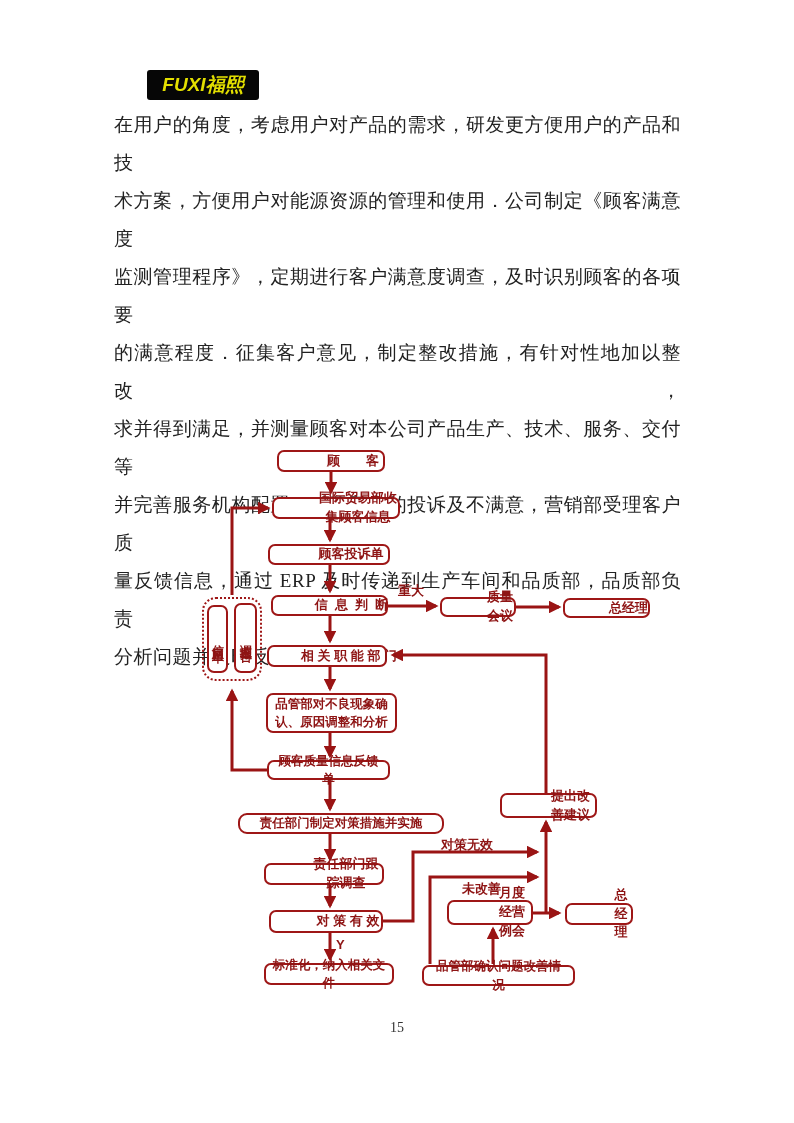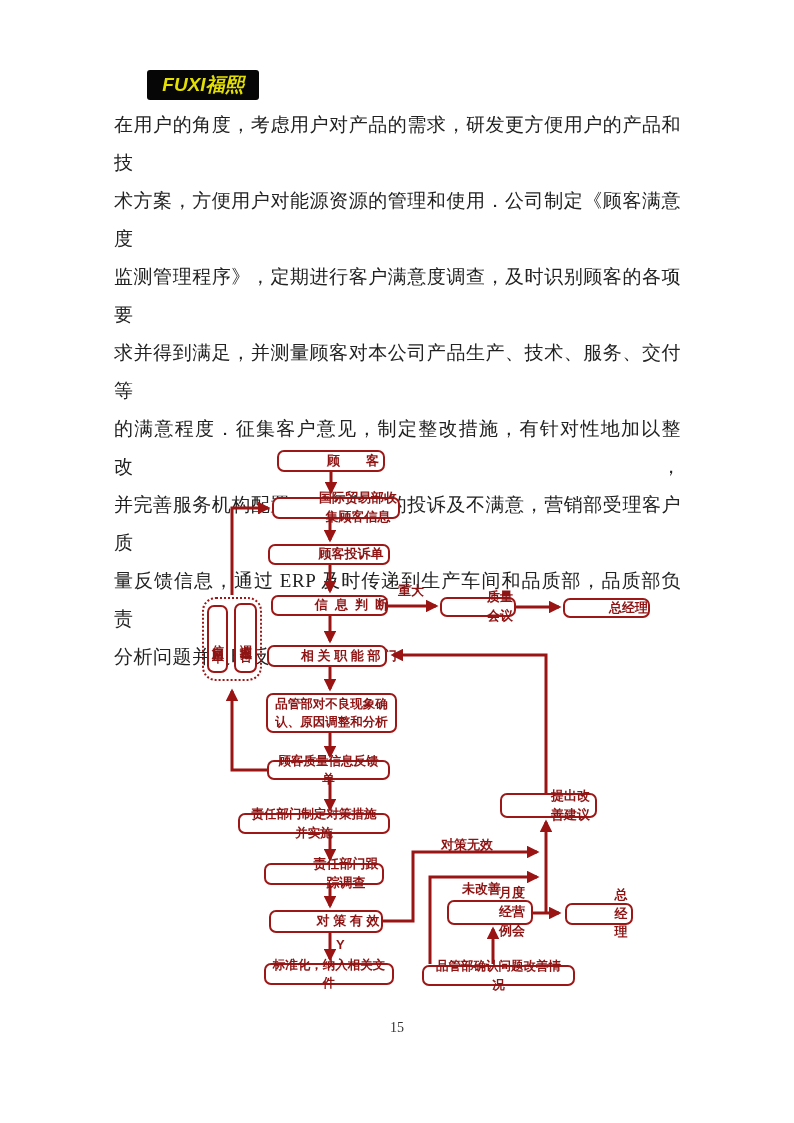--- a/index.html
+++ b/index.html
@@ -41,22 +41,22 @@
 <div class="page">
 
   <div class="logo">
     <span>FUXI福熙</span>
   </div>
 
   <div class="article">
     <div class="pline">在用户的角度，考虑用户对产品的需求，研发更方便用户的产品和技</div>
     <div class="pline">术方案，方便用户对能源资源的管理和使用．公司制定《顾客满意度</div>
     <div class="pline">监测管理程序》，定期进行客户满意度调查，及时识别顾客的各项要</div>
+    <div class="pline">的满意程度．征集客户意见，制定整改措施，有针对性地加以整改，</div>
     <div class="pline">求并得到满足，并测量顾客对本公司产品生产、技术、服务、交付等</div>
-    <div class="pline">的满意程度．征集客户意见，制定整改措施，有针对性地加以整改，</div>
     <div class="pline">并完善服务机构配置．对于顾客的投诉及不满意，营销部受理客户质</div>
     <div class="pline">量反馈信息，通过 ERP 及时传递到生产车间和品质部，品质部负责</div>
     <div class="pline last">分析问题并及时反馈给销售部．</div>
   </div>
 
   <div class="flow">
 
     <svg width="794" height="570" viewBox="0 0 794 570">
       <defs>
         <marker id="arr" viewBox="0 0 10 10" refX="8" refY="5" markerWidth="4.2" markerHeight="4.2" orient="auto">
@@ -89,21 +89,21 @@
 
     <div class="fb pre" style="left:277px;top:10px;width:108px;height:22px;">顾　　客</div>
     <div class="fb" style="left:272px;top:57px;width:128px;height:22px;">国际贸易部收集顾客信息</div>
     <div class="fb" style="left:268px;top:104px;width:122px;height:21px;">顾客投诉单</div>
     <div class="fb pre" style="left:271px;top:155px;width:117px;height:21px;">信  息  判  断</div>
     <div class="fb" style="left:440px;top:157px;width:76px;height:20px;">质量会议</div>
     <div class="fb" style="left:563px;top:158px;width:87px;height:20px;">总经理</div>
     <div class="fb pre" style="left:267px;top:205px;width:120px;height:22px;">相 关 职 能 部 门</div>
     <div class="fb small" style="left:266px;top:253px;width:131px;height:40px;">品管部对不良现象确认、原因调整和分析</div>
     <div class="fb small" style="left:267px;top:320px;width:123px;height:20px;">顾客质量信息反馈单</div>
-    <div class="fb small" style="left:238px;top:373px;width:152px;height:21px;">责任部门制定对策措施并实施</div>
+    <div class="fb small" style="left:238px;top:373px;width:206px;height:21px;border-radius:9px;">责任部门制定对策措施并实施</div>
     <div class="fb" style="left:264px;top:423px;width:120px;height:22px;">责任部门跟踪调查</div>
     <div class="fb pre" style="left:269px;top:470px;width:114px;height:23px;">对 策 有 效</div>
     <div class="fb small" style="left:264px;top:523px;width:130px;height:22px;">标准化，纳入相关文件</div>
     <div class="fb" style="left:500px;top:353px;width:97px;height:25px;">提出改善建议</div>
     <div class="fb" style="left:447px;top:460px;width:86px;height:25px;">月度经营例会</div>
     <div class="fb" style="left:565px;top:463px;width:68px;height:22px;">总经理</div>
     <div class="fb small" style="left:422px;top:525px;width:153px;height:21px;">品管部确认问题改善情况</div>
 
     <div class="dotted" style="left:202px;top:157px;width:60px;height:84px;"></div>
     <div class="vbox" style="left:207px;top:165px;width:21px;height:68px;">信息回单</div>

